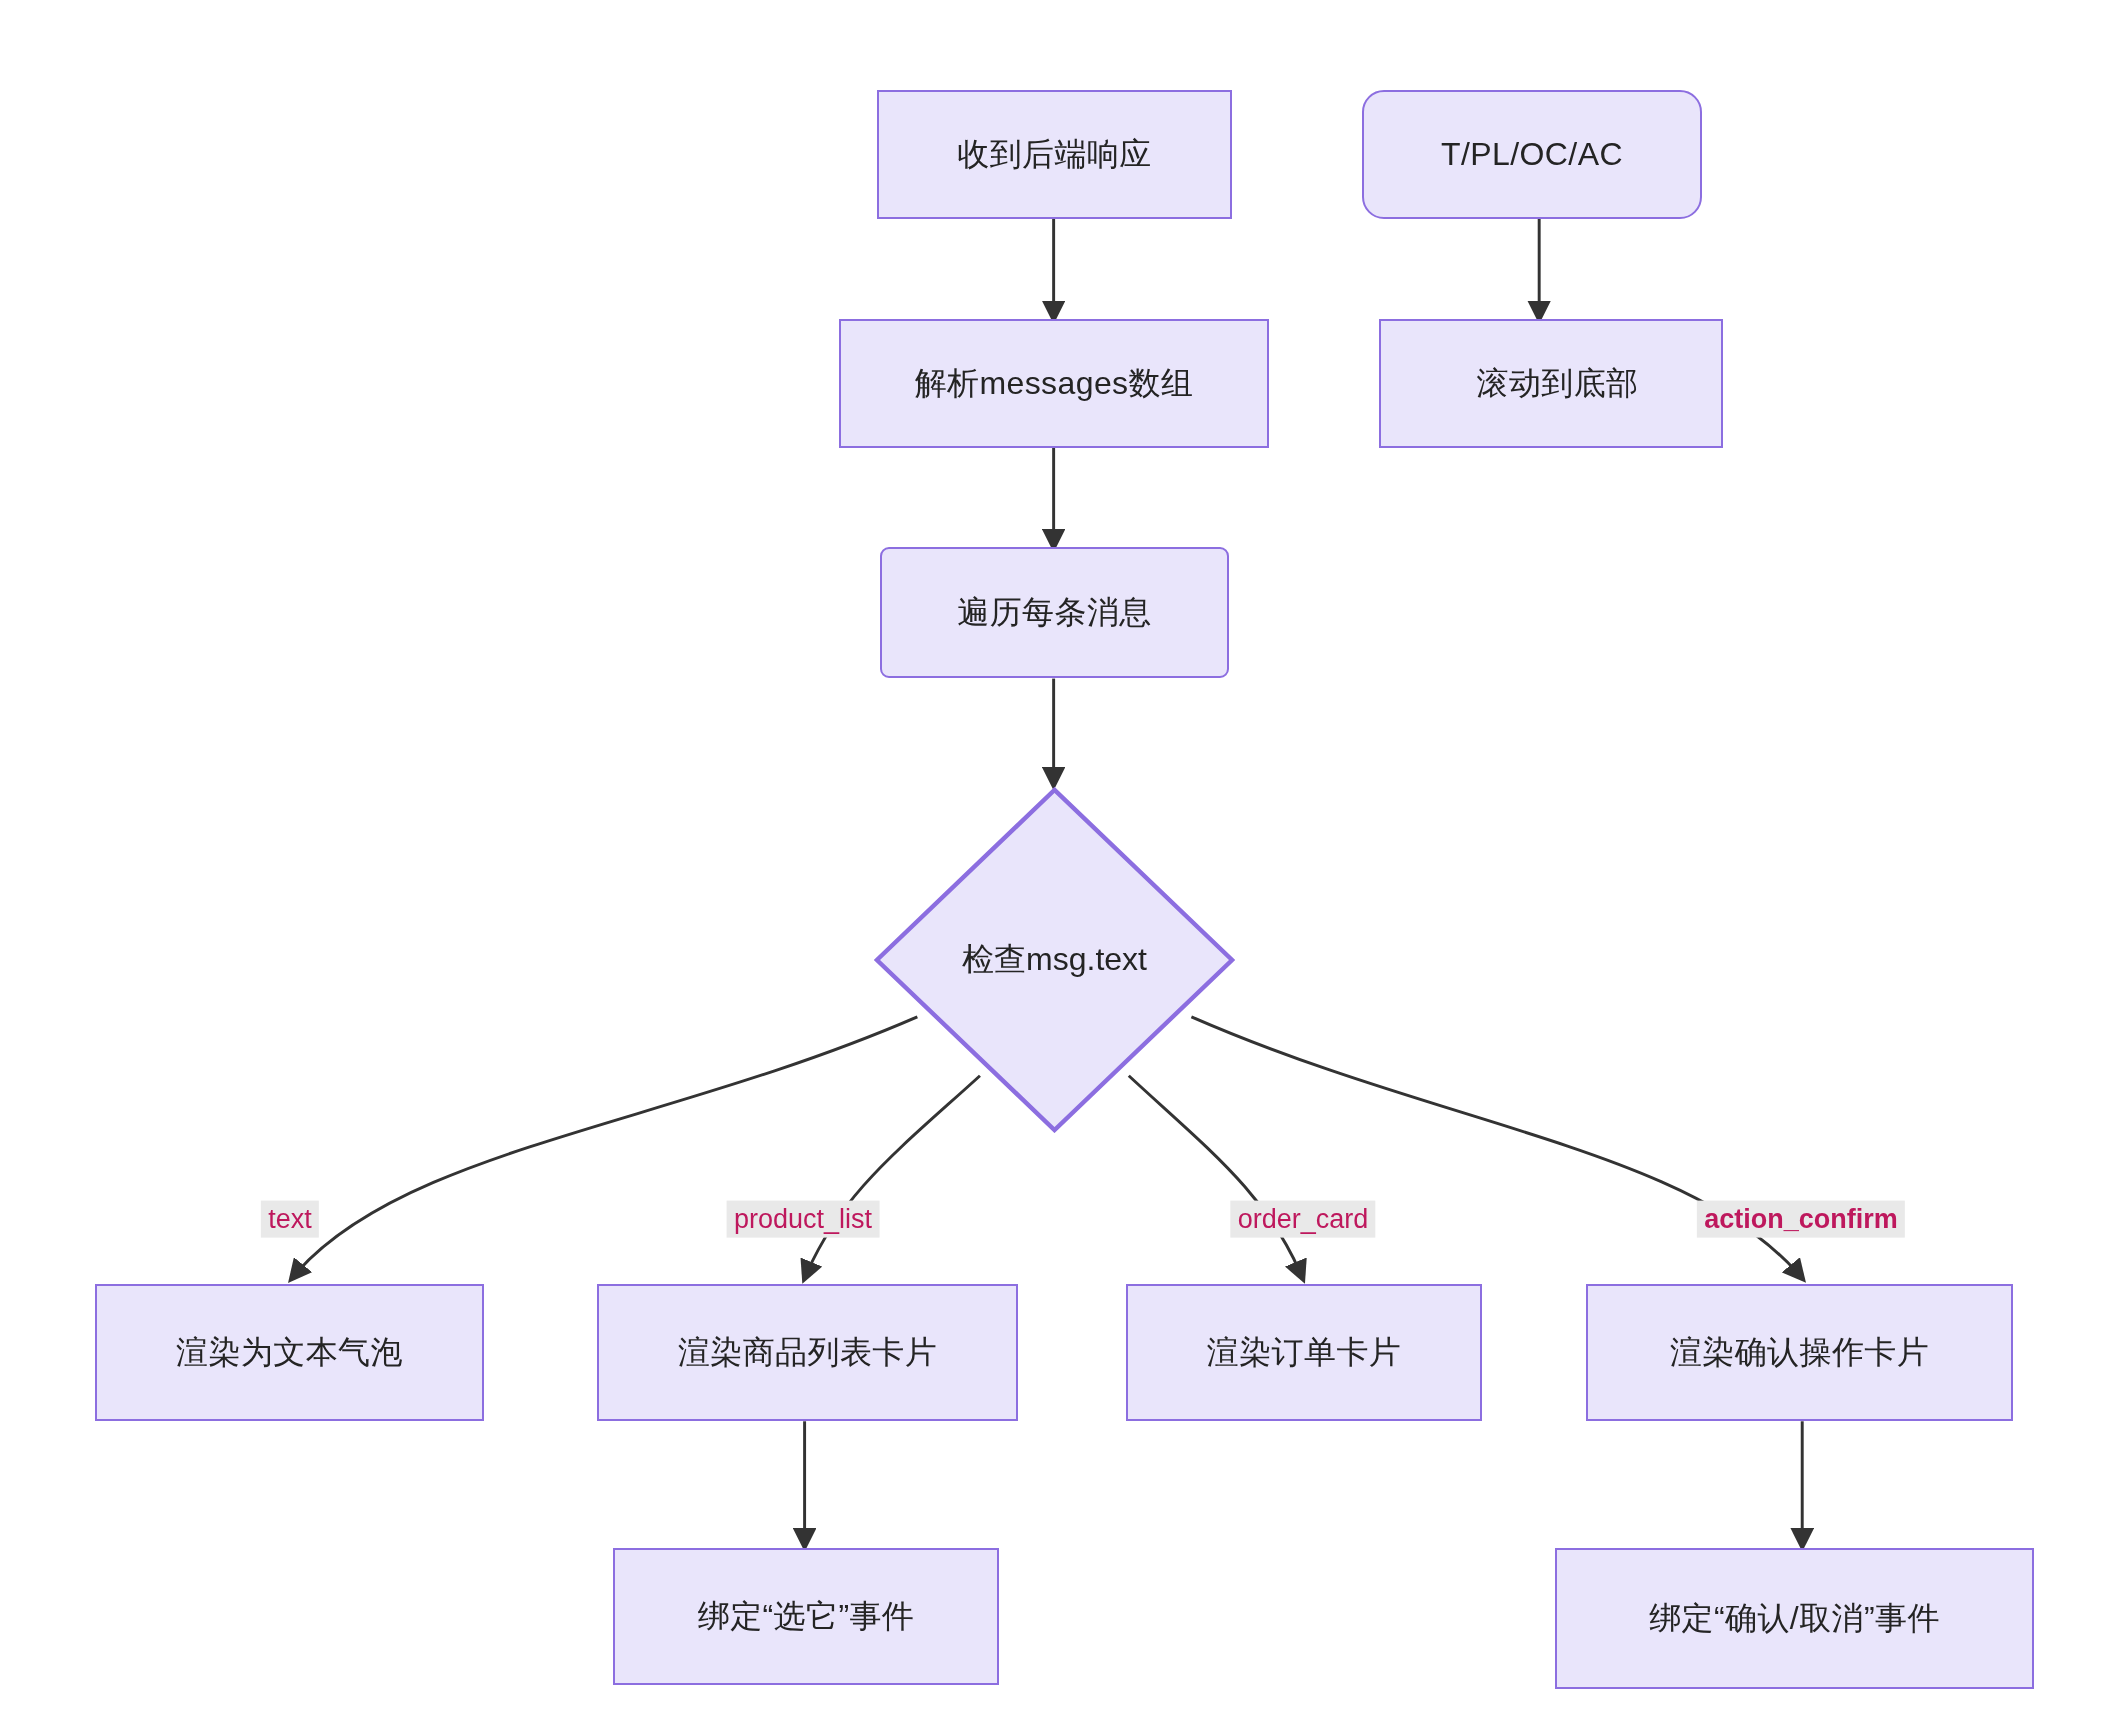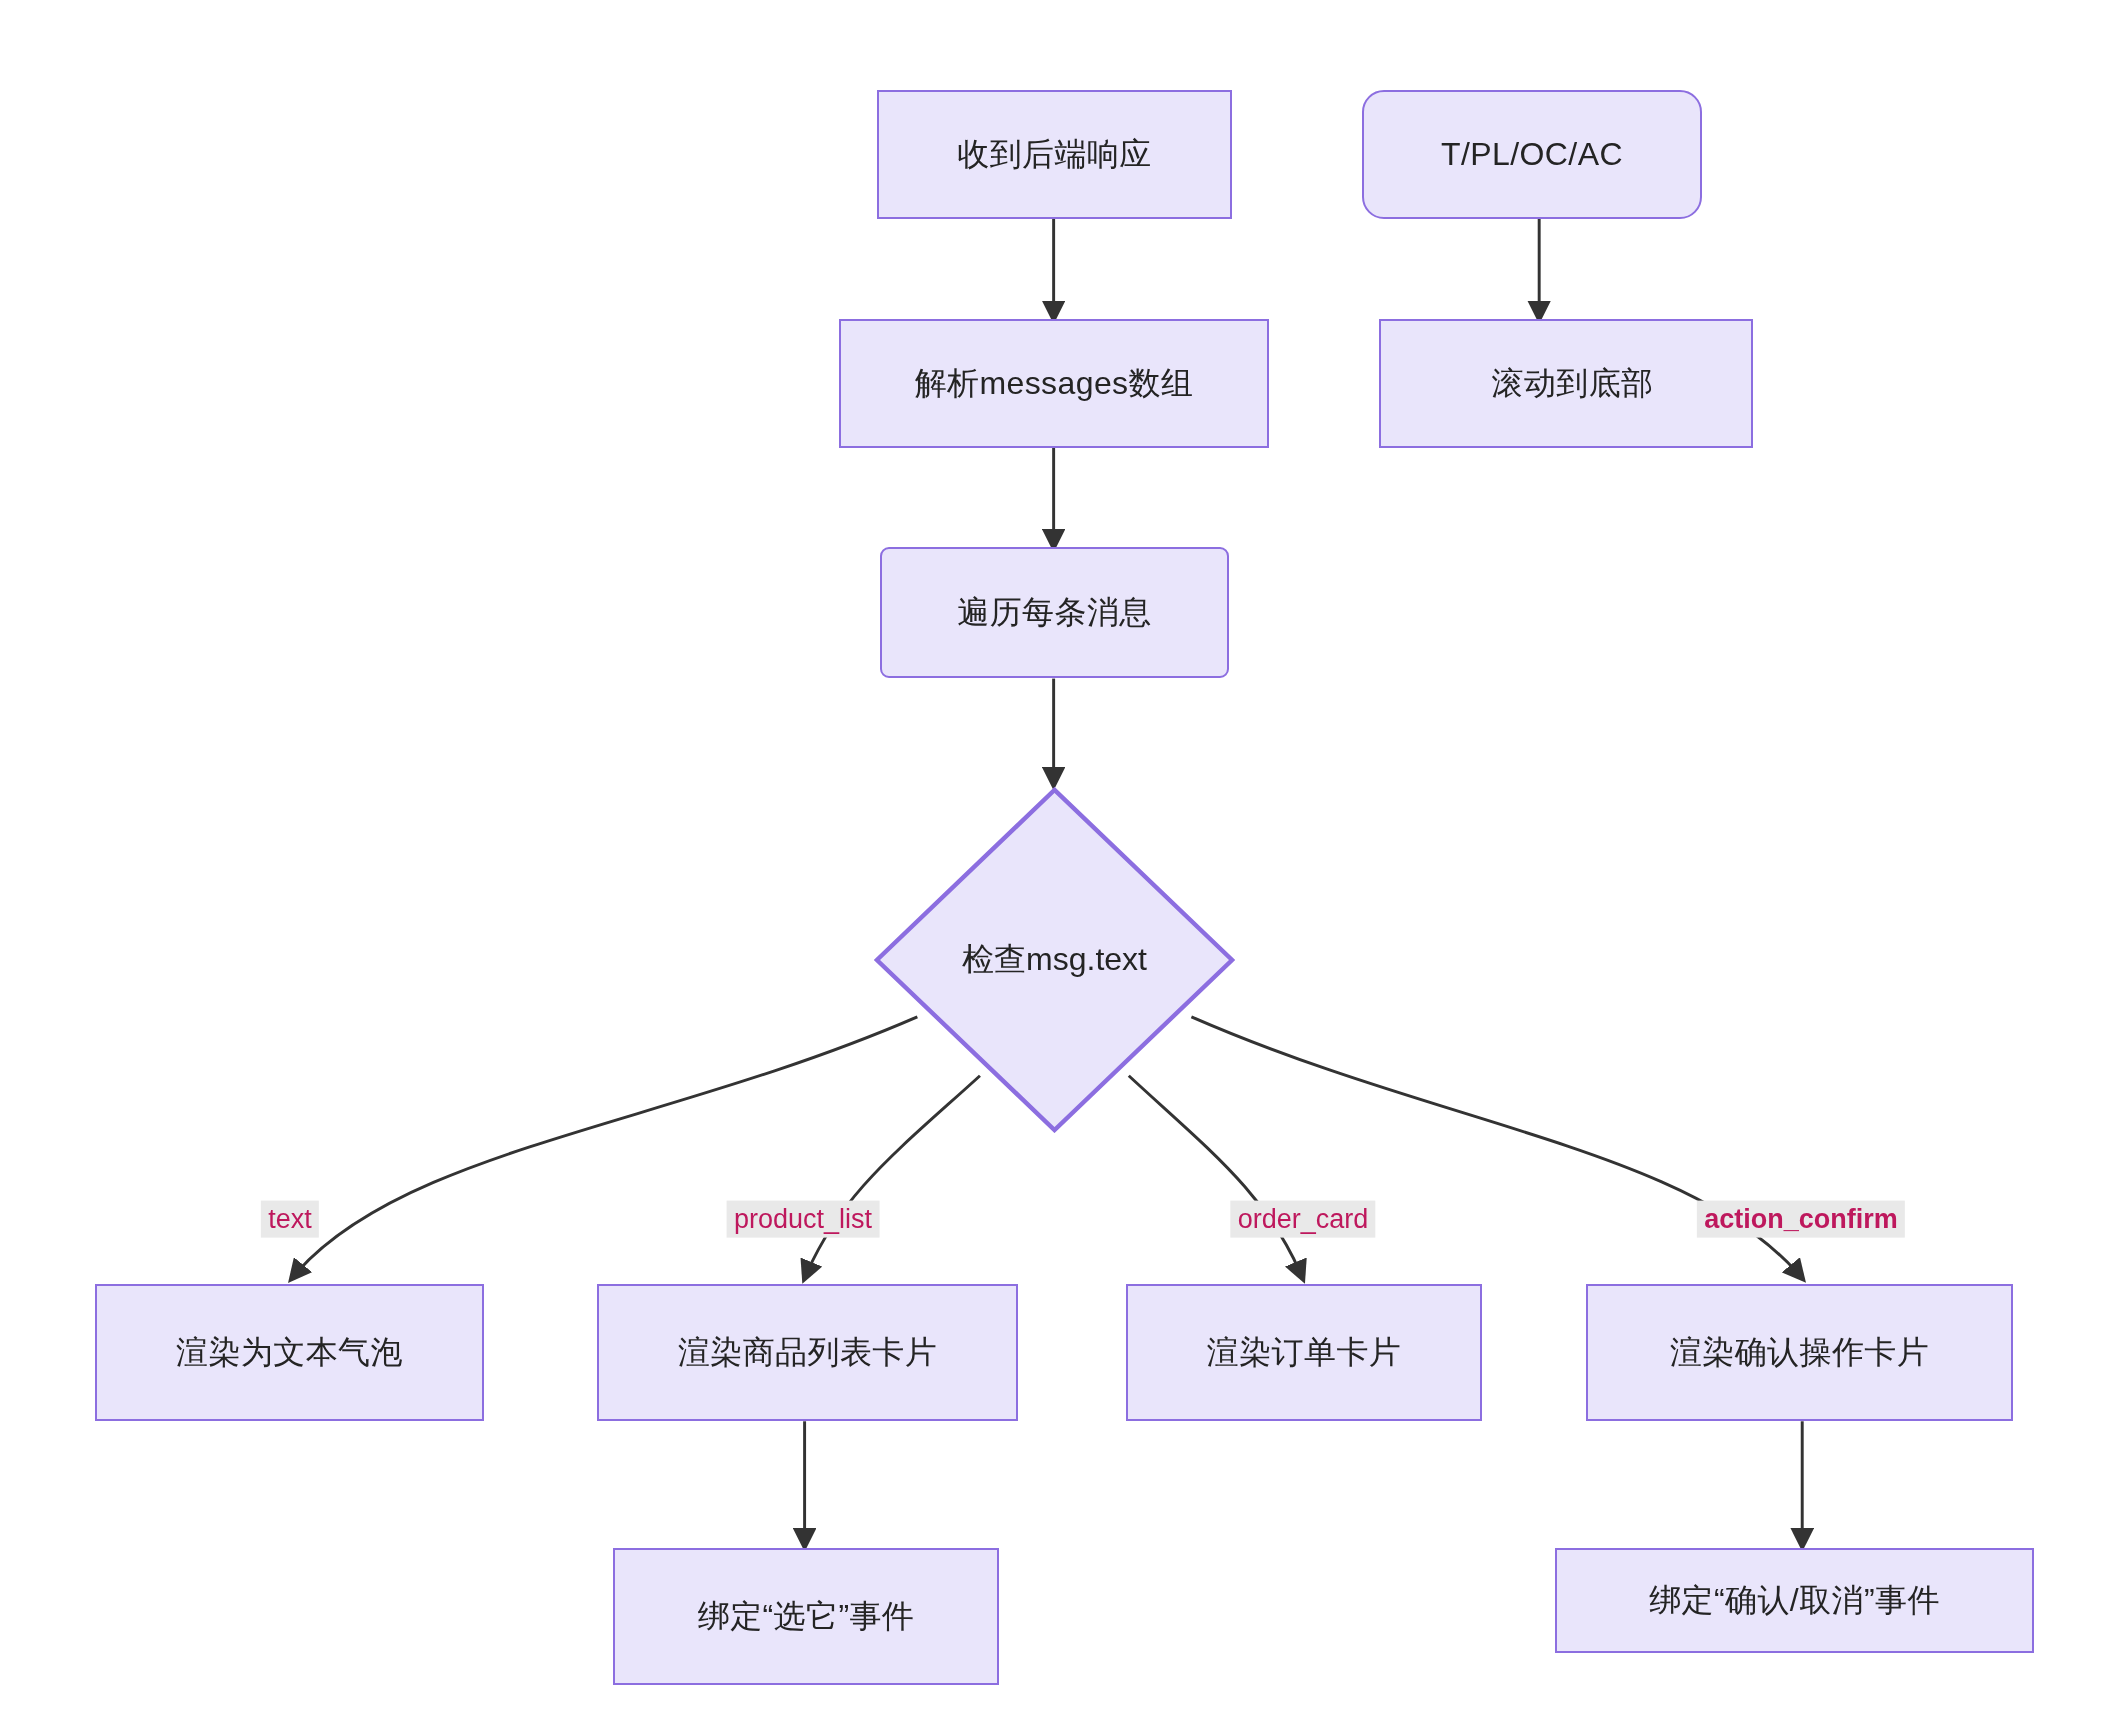--- a/index.html
+++ b/index.html
@@ -109,21 +109,21 @@
   </div>
 
   <div class="node" style="left:1362px; top:90px; width:340px; height:129px;border-radius:22px;">
     <span>T/PL/OC/AC</span>
   </div>
 
   <div class="node" style="left:839px; top:319px; width:430px; height:129px;">
     <span>解析messages数组</span>
   </div>
 
-  <div class="node" style="left:1379px; top:319px; width:374px; height:129px;padding-left:13px;">
+  <div class="node" style="left:1379px; top:319px; width:344px; height:129px;padding-left:13px;">
     <span>滚动到底部</span>
   </div>
 
   <div class="node" style="left:880px; top:547px; width:349px; height:131px;border-radius:9px;">
     <span>遍历每条消息</span>
   </div>
 
   <div class="node-decision" style="left:874px; top:787px; width:361px; height:346px;">
     <svg class="diamond-shape" viewBox="0 0 490 470" preserveAspectRatio="none" xmlns="http://www.w3.org/2000/svg">
       <polygon points="245,4 486,235 245,466 4,235" fill="#e9e5fb" stroke="#8c6ee0" stroke-width="6"></polygon>
@@ -144,21 +144,21 @@
   </div>
 
   <div class="node" style="left:1586px; top:1284px; width:427px; height:137px;">
     <span>渲染确认操作卡片</span>
   </div>
 
   <div class="node" style="left:613px; top:1548px; width:386px; height:137px;">
     <span>绑定“选它”事件</span>
   </div>
 
-  <div class="node" style="left:1555px; top:1548px; width:479px; height:105px;">
+  <div class="node" style="left:1555px; top:1548px; width:479px; height:141px;">
     <span>绑定“确认/取消”事件</span>
   </div>
 
   <div class="edge-label" style="left:290px; top:1219px;">text</div>
 
   <div class="edge-label" style="left:803px; top:1219px;">product_list</div>
 
   <div class="edge-label" style="left:1303px; top:1219px;">order_card</div>
 
   <div class="edge-label" style="left:1801px; top:1219px;font-weight:bold;">action_confirm</div>

